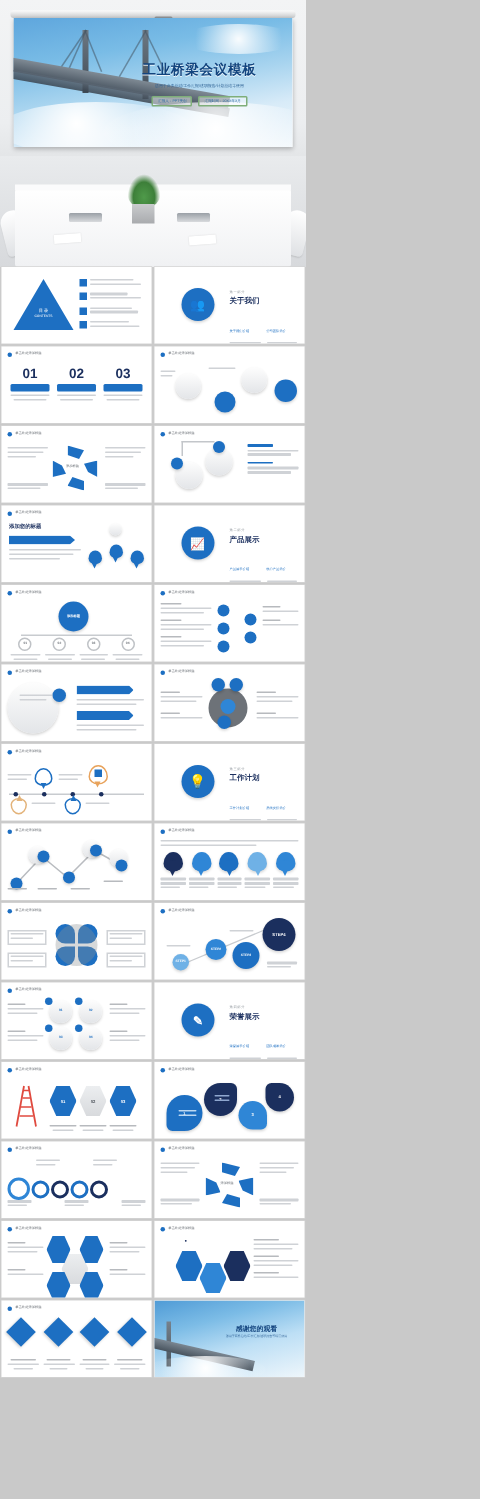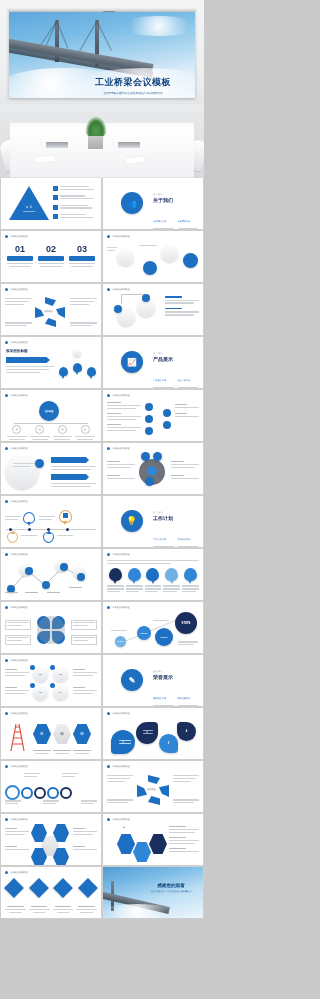--- a/index.html
+++ b/index.html
@@ -41,21 +41,21 @@
   .deck{position:absolute;left:-4px;top:26px;width:150px;height:9px;
     background:linear-gradient(#7f8a94,#4e5a66);transform:rotate(10deg);transform-origin:left center;}
   .deck2{position:absolute;left:-4px;top:34px;width:150px;height:6px;
     background:linear-gradient(#5b6774,#39434e);transform:rotate(10deg);transform-origin:left center;opacity:.85;}
   .pylon{position:absolute;top:8px;width:4px;background:linear-gradient(#6d7984,#3f4a55);}
   .p1{left:46px;height:42px;}
   .p2{left:86px;height:46px;}
   .cable{position:absolute;background:rgba(70,85,100,.55);width:1px;transform-origin:top center;}
   .hero-title{position:absolute;right:12px;top:28px;text-align:center;width:100px;}
   .hero-title .t1{font-size:9px;font-weight:bold;color:#12447e;letter-spacing:.5px;
-    text-shadow:0 1px 0 rgba(255,255,255,.8);margin-top:36px;}
+    text-shadow:0 1px 0 rgba(255,255,255,.8);}
   .hero-title .t2{font-size:2.6px;color:#2b5f92;margin-top:3px;line-height:1.5;}
   .hero-pills{display:flex;gap:4px;justify-content:center;margin-top:4px;}
   .hero-pills span{font-size:2.4px;color:#2e6ba3;border:.5px solid #7fae7a;
     padding:1px 3px;border-radius:1px;background:rgba(255,255,255,.45);}
   
   .table{position:absolute;left:10px;top:126px;width:184px;height:52px;
     background:linear-gradient(#ffffff,#f0f1f3);border-radius:2px;}
   .table:before{content:"";position:absolute;left:0;right:0;top:-3px;height:4px;background:#fbfbfc;}
   .chair{position:absolute;width:17px;height:30px;border-radius:9px 9px 3px 3px;
     background:linear-gradient(#ffffff,#dfe1e4);box-shadow:0 1px 1px rgba(0,0,0,.10);}

